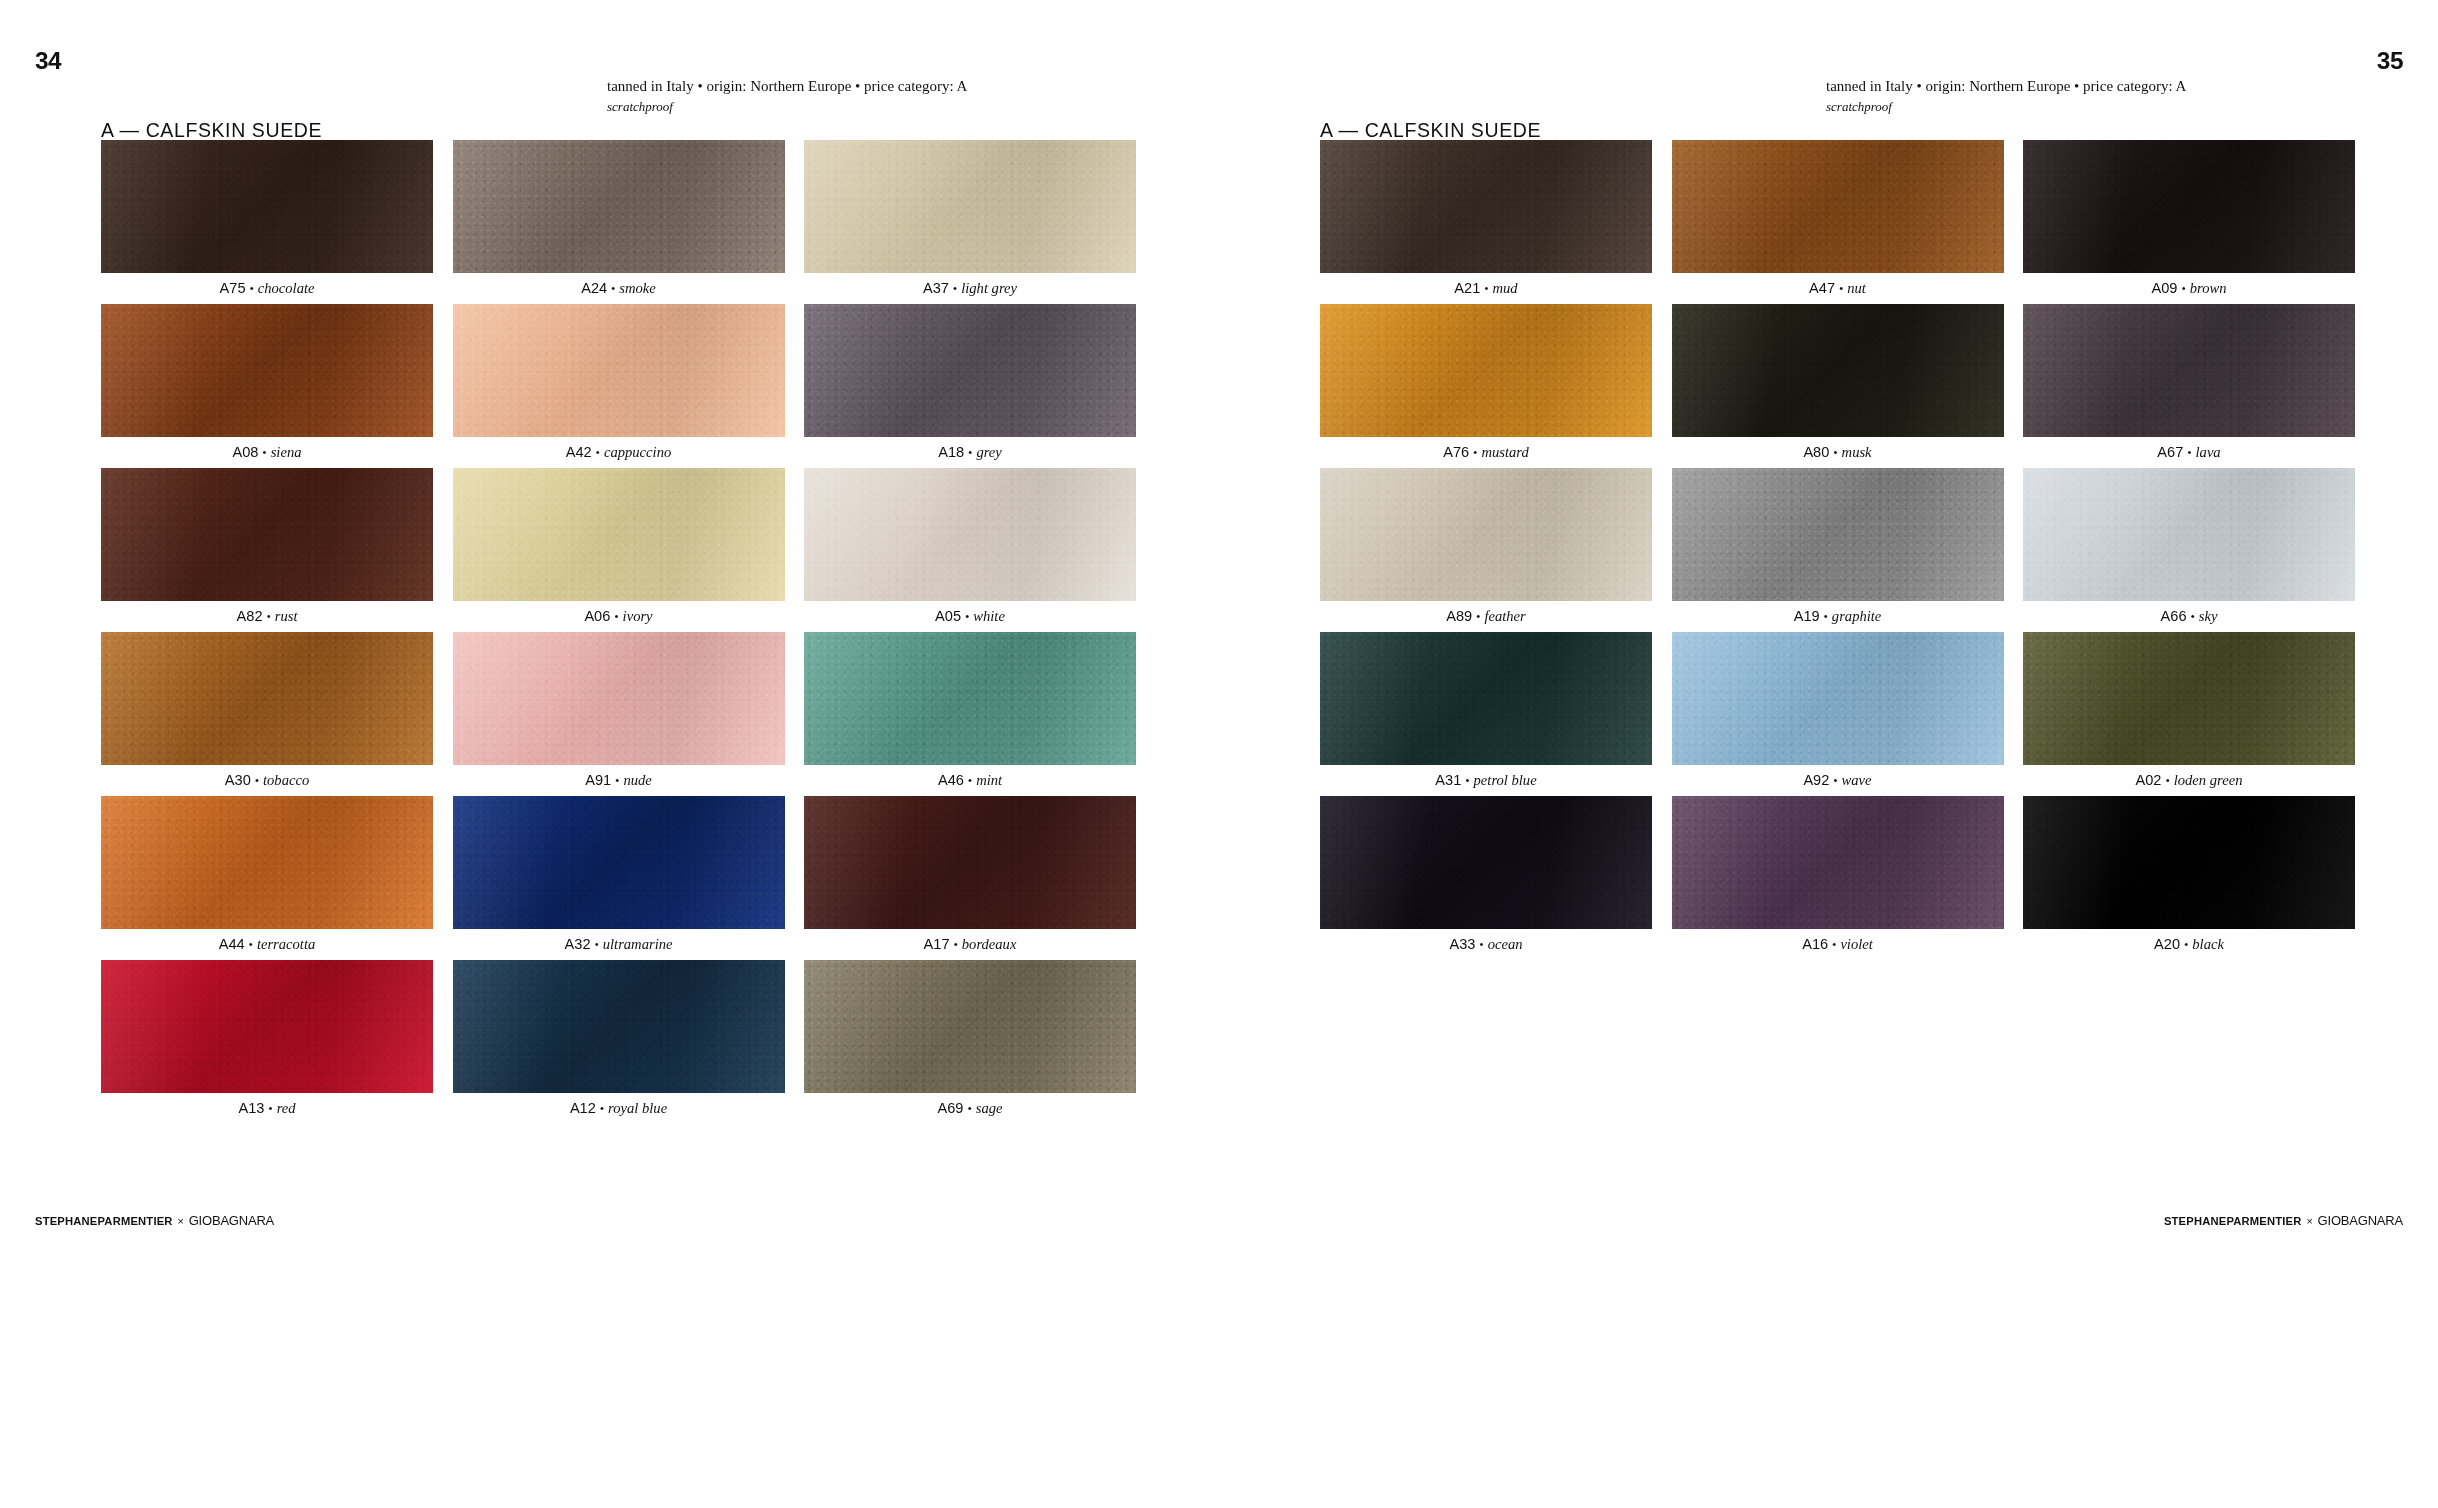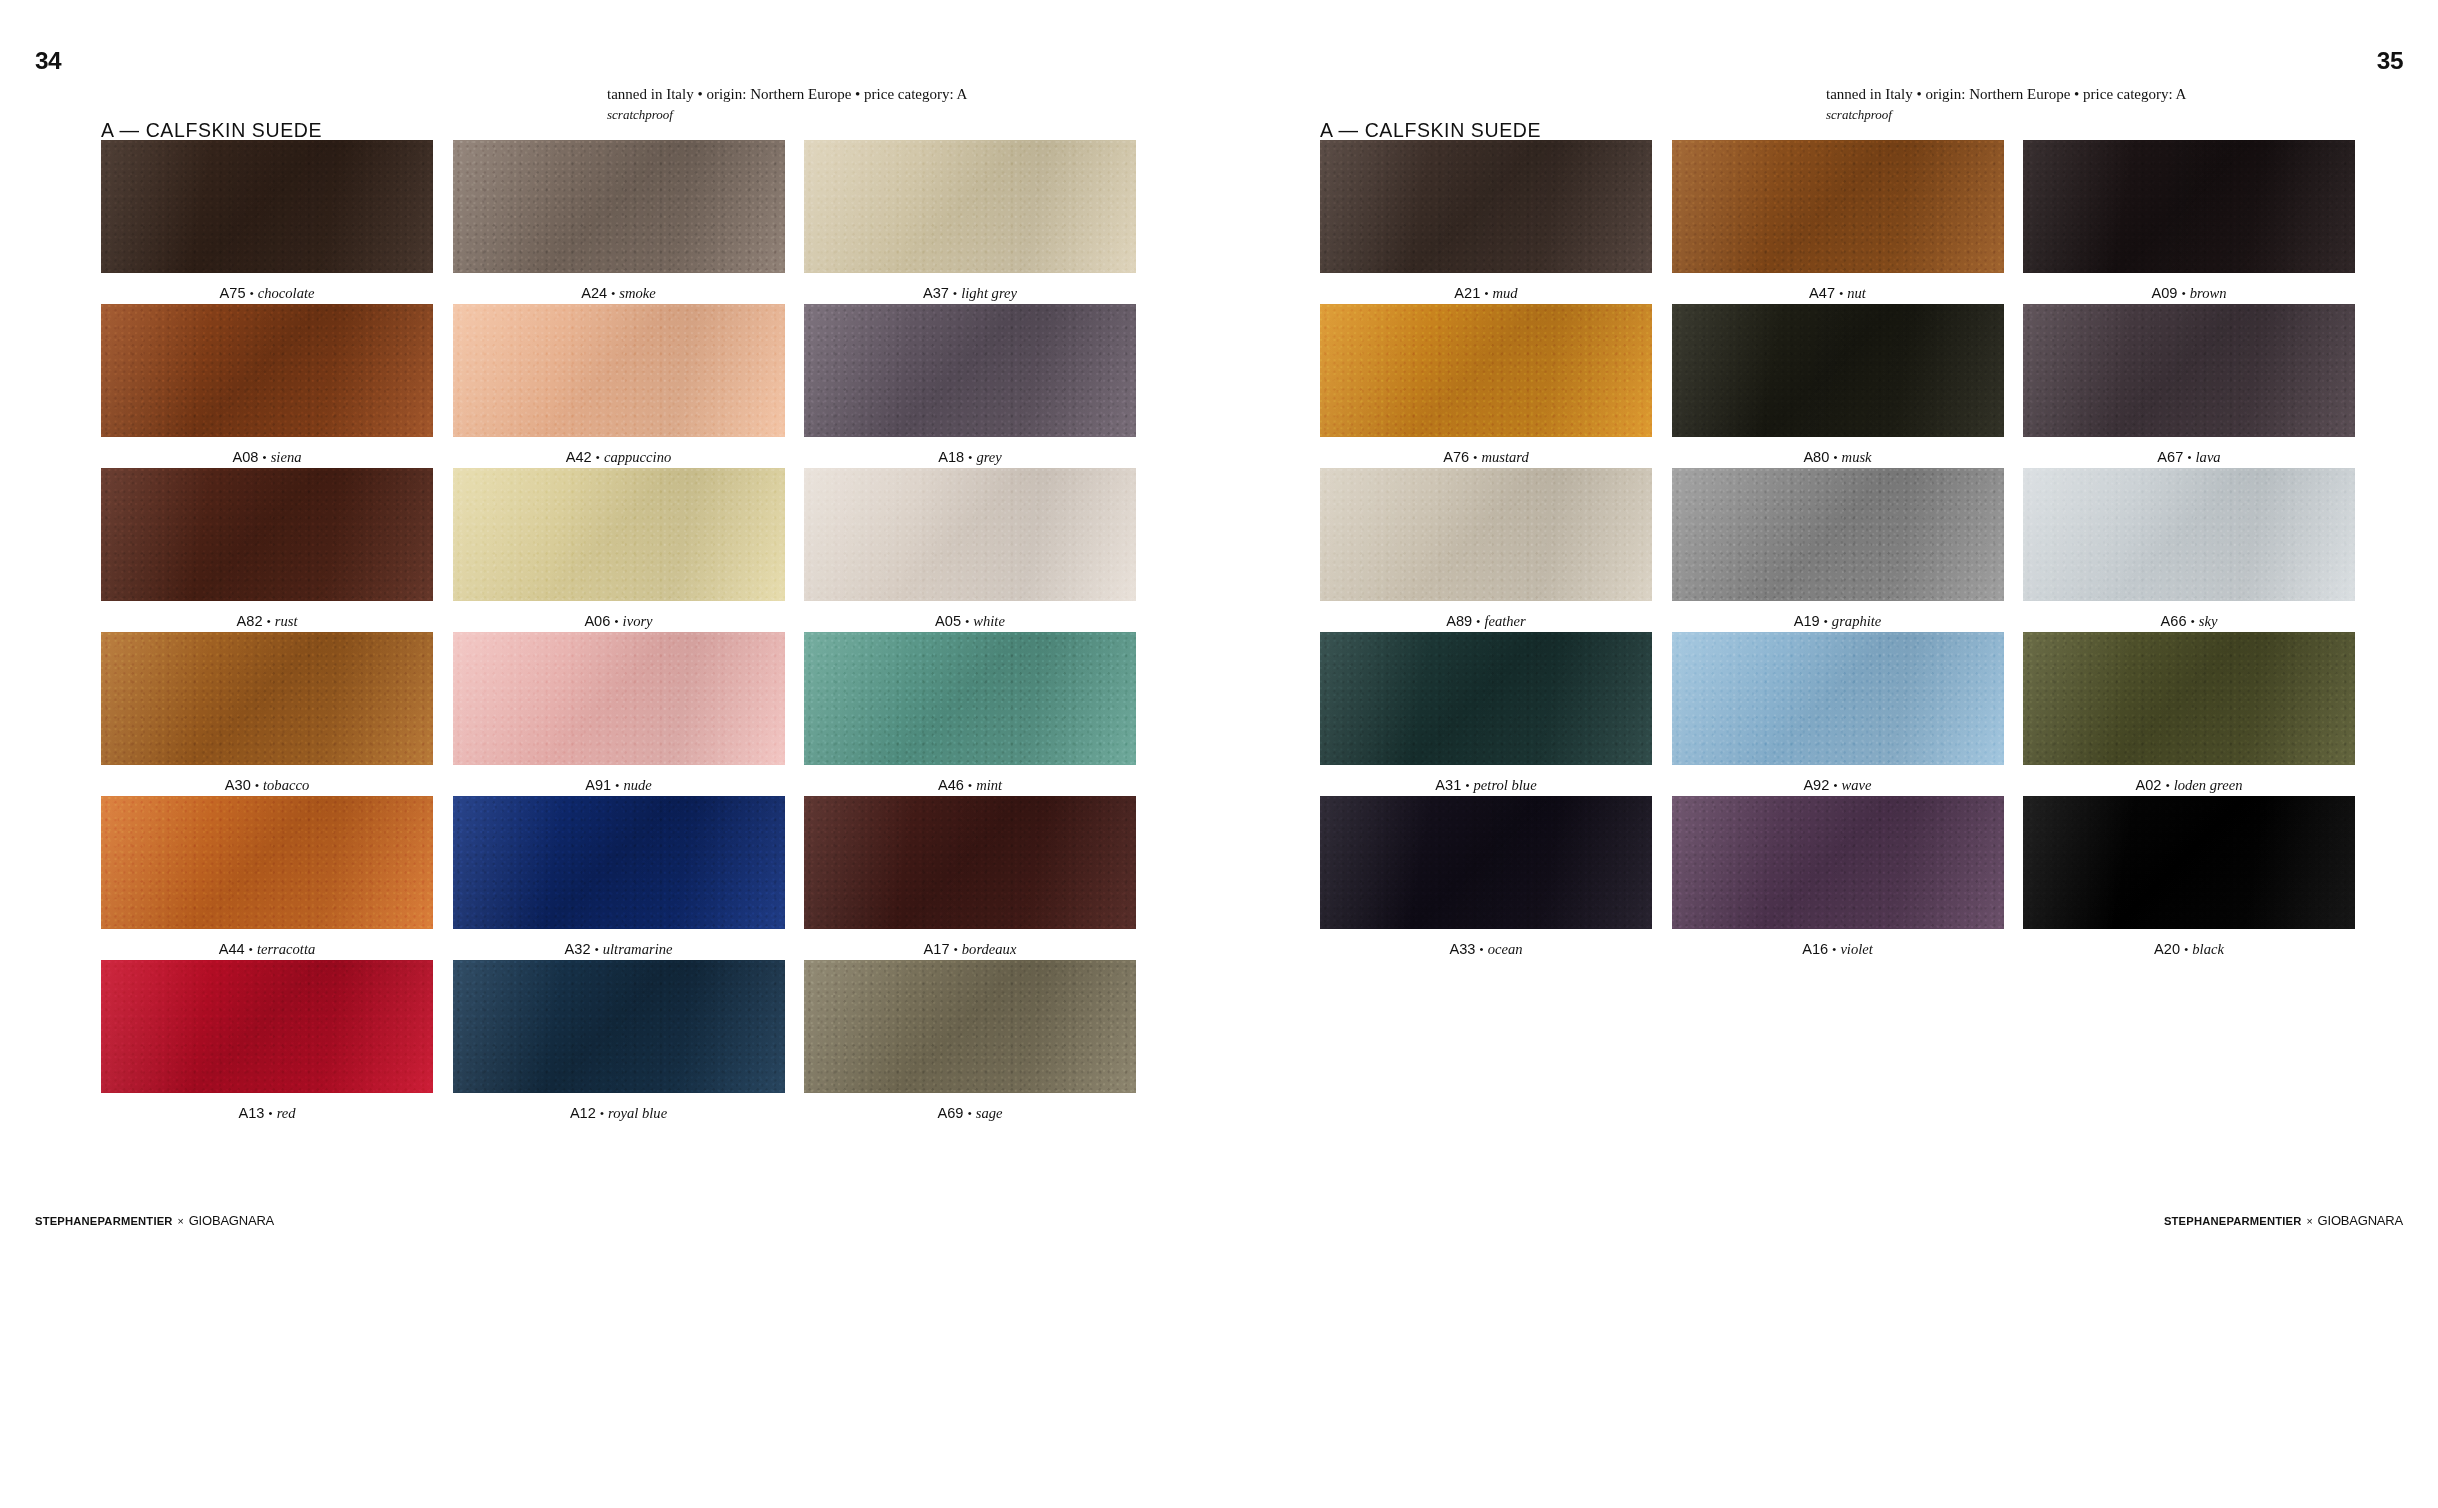--- a/index.html
+++ b/index.html
@@ -22,21 +22,21 @@
   .page-left .folio{left:35px;}
   .page-right .folio{right:35px;}
 
   
   .head{position:absolute;top:94px;left:101px;right:auto;margin-top:25px;}
   .head-title{
     font-size:19.5px;font-weight:400;letter-spacing:0.6px;
     color:#111;white-space:nowrap;
   }
   .head-meta{
-    position:absolute;top:84px;left:607px;
+    position:absolute;top:76px;left:607px;
     font-family:"Liberation Serif", serif;
     font-size:15px;line-height:1.45;color:#111;white-space:nowrap;
   }
   .head-meta .sub{font-style:italic;font-size:13px;display:block;}
 
   
   .grid{
     position:absolute;top:140px;left:101px;
     width:1034px;
     display:grid;
@@ -60,21 +60,21 @@
       radial-gradient(circle at 38% 88%, rgba(0,0,0,.12) 0 1px, transparent 1.4px);
     background-size:6.8px 6.8px, 8.8px 8.8px, 10.7px 10.7px, 12.7px 12.7px;
     mix-blend-mode:overlay;
     opacity:.85;
   }
   .swatch .sheen{
     position:absolute;inset:0;
     background:linear-gradient(100deg, rgba(255,255,255,.10) 0%, rgba(255,255,255,0) 32%, rgba(0,0,0,.07) 68%, rgba(255,255,255,.06) 100%);
   }
   .label{
-    height:31px;line-height:40px;text-align:center;
+    height:31px;line-height:31px;text-align:center;
     font-family:"Liberation Serif", serif;
     font-size:14.6px;color:#111;white-space:nowrap;
   }
   .label .code{font-family:"Liberation Sans", sans-serif;font-size:14.6px;letter-spacing:0px;}
   .label .dot{margin:0 3.9px;font-size:12.7px;}
   .label .nm{font-style:italic;}
   .cell.empty .swatch{background:none;}
   .cell.empty .swatch::after{display:none;}
   .cell.empty .label{visibility:hidden;}
 

